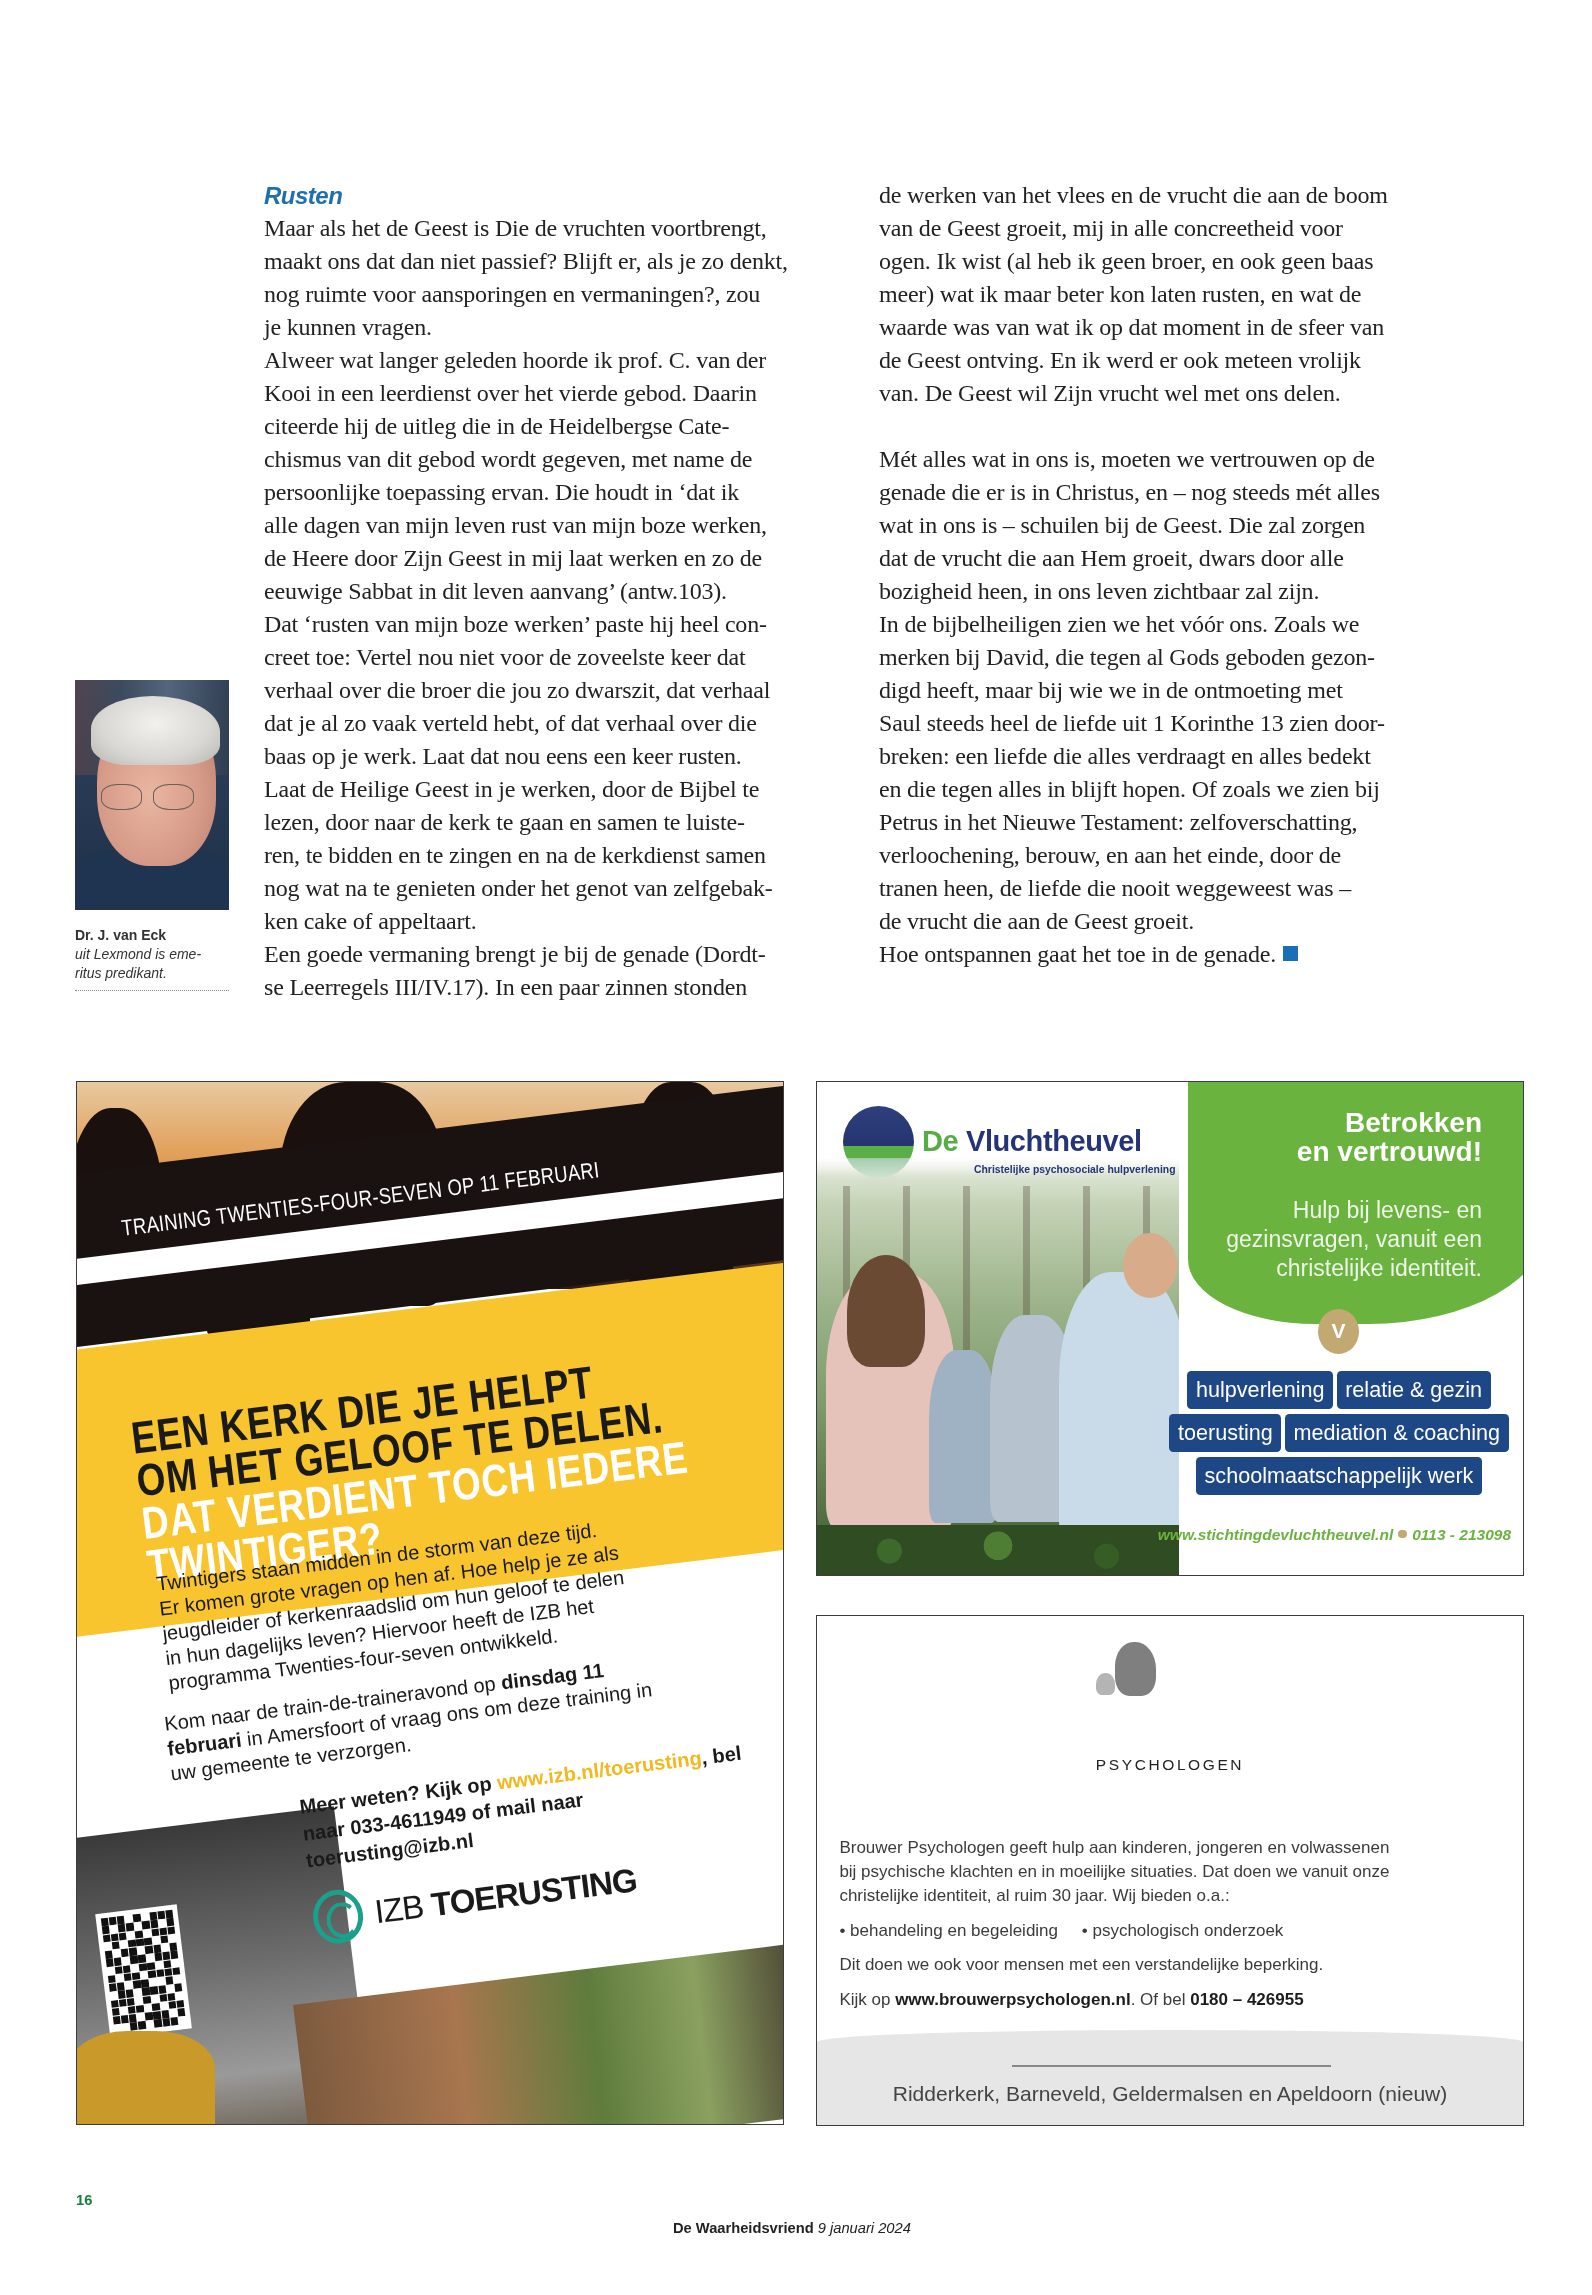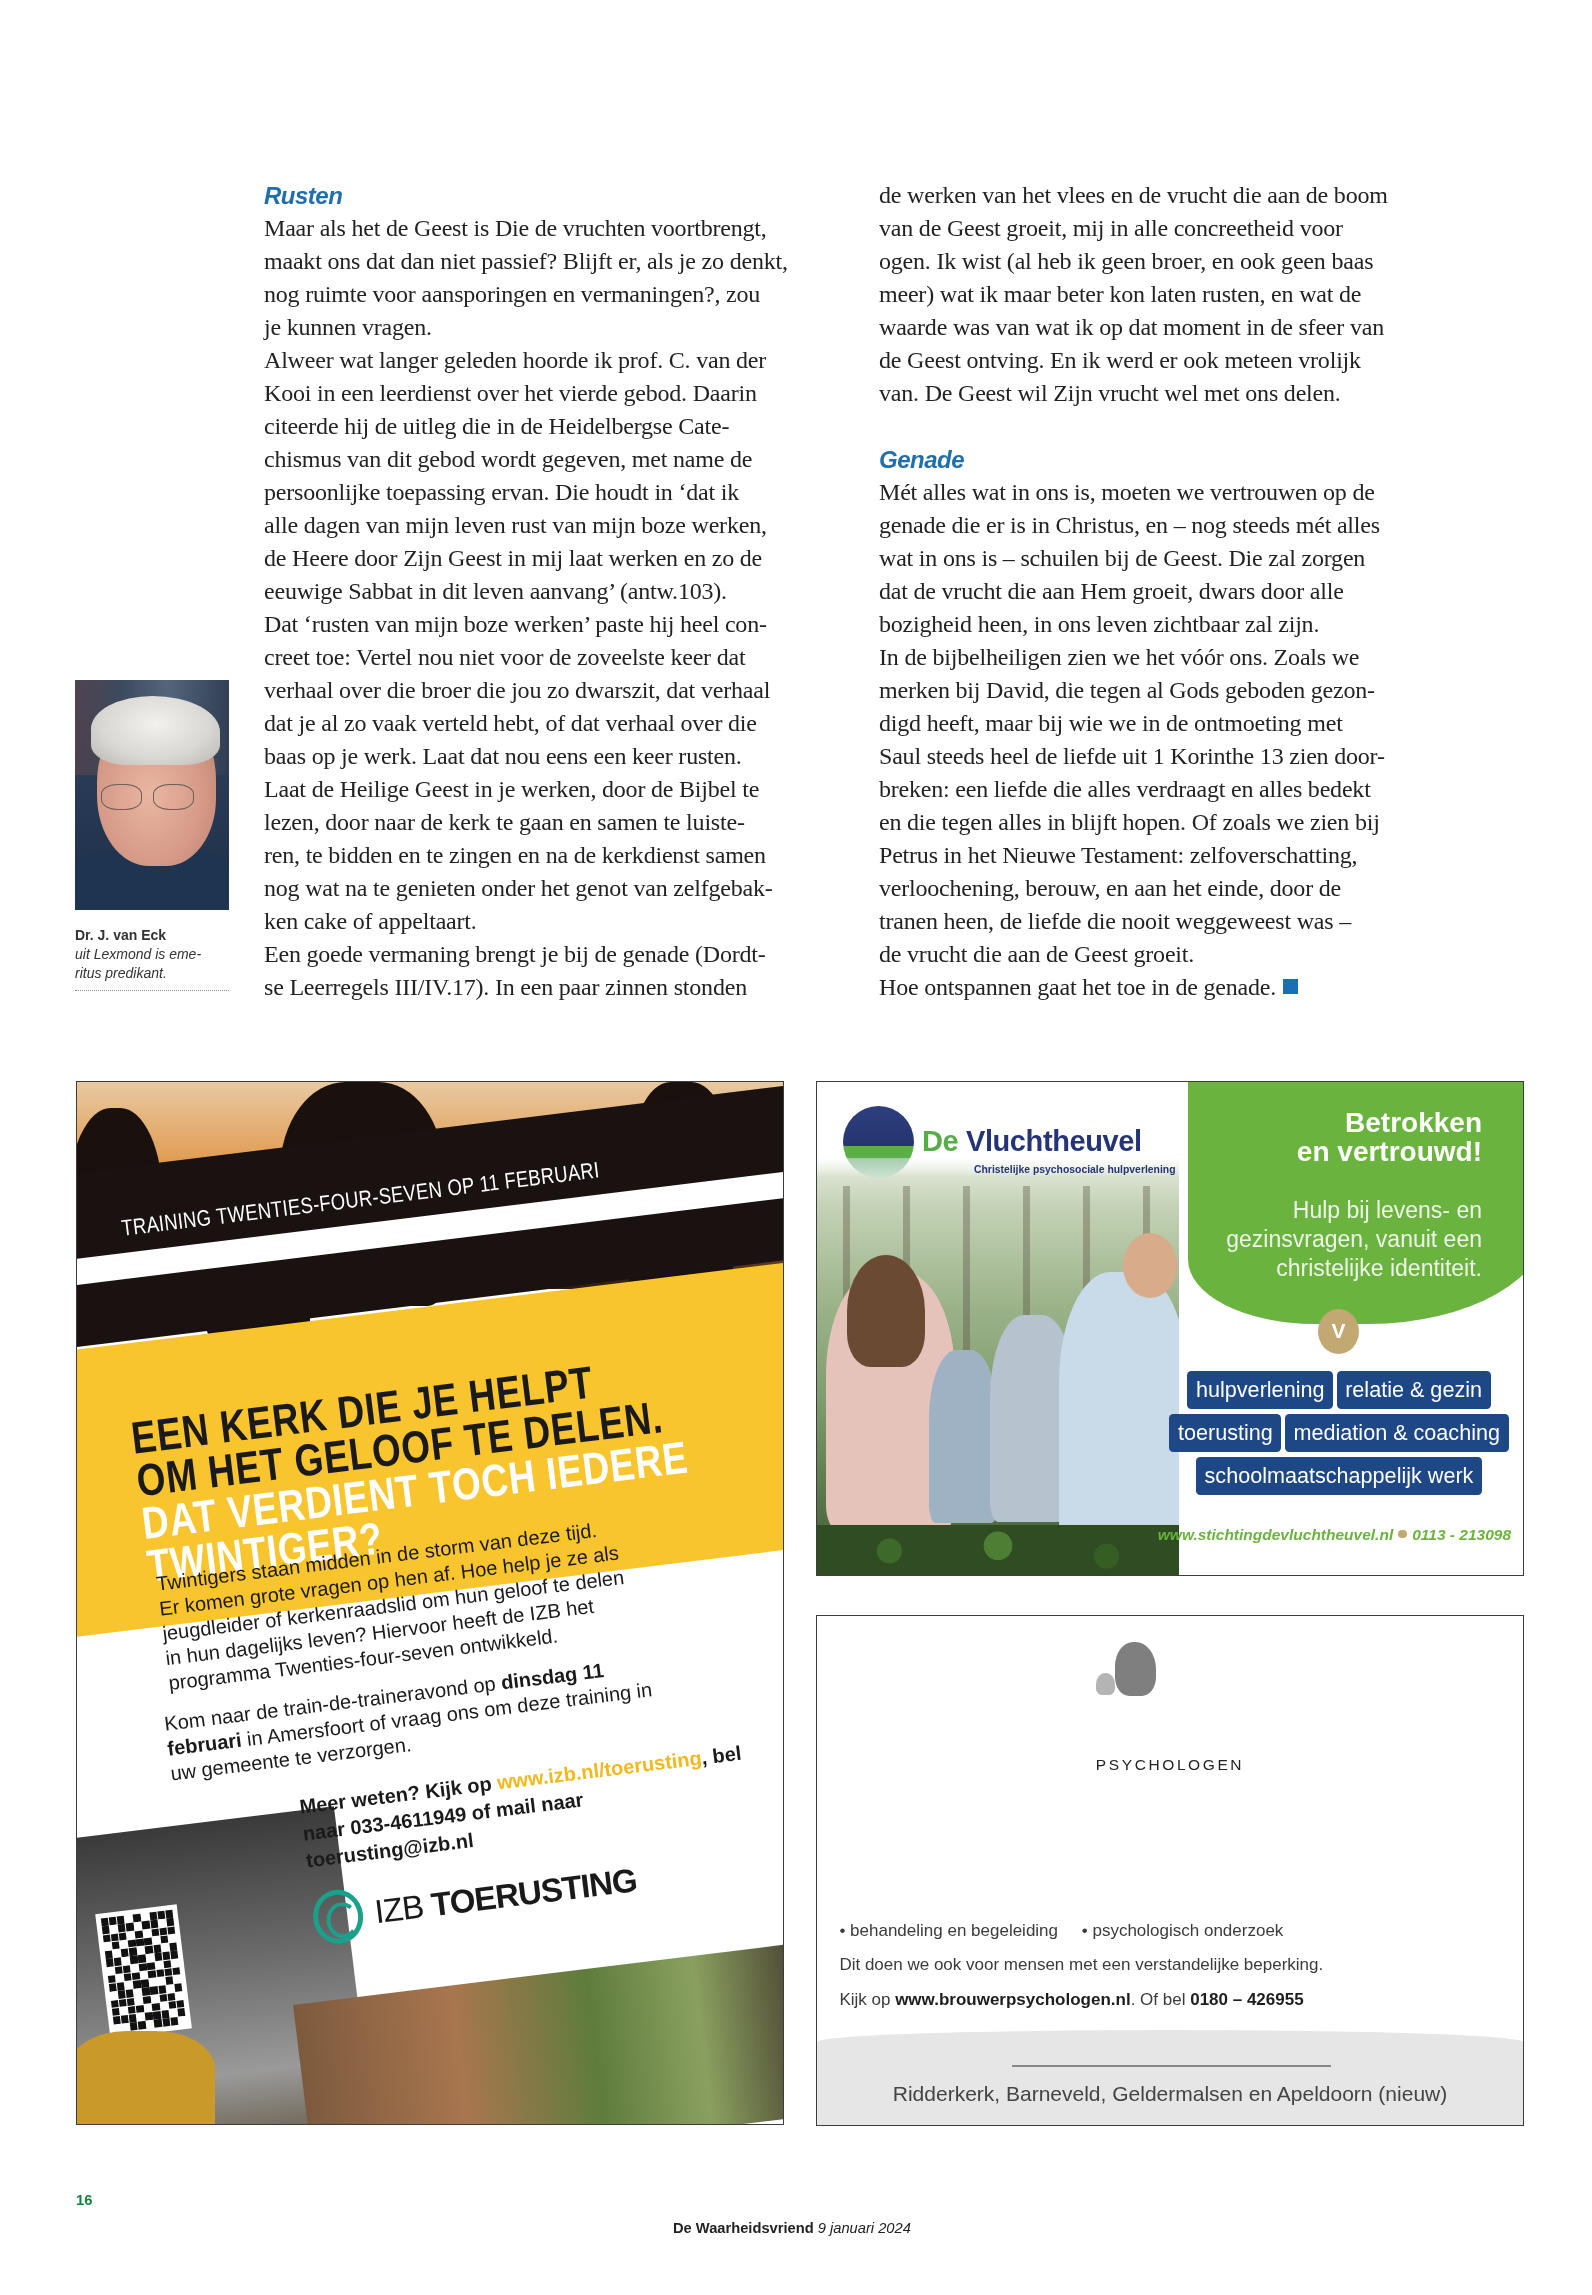--- a/index.html
+++ b/index.html
@@ -151,21 +151,20 @@
 
 <div class="col col-2">
   <p>de werken van het vlees en de vrucht die aan de boom
 van de Geest groeit, mij in alle concreetheid voor
 ogen. Ik wist (al heb ik geen broer, en ook geen baas
 meer) wat ik maar beter kon laten rusten, en wat de
 waarde was van wat ik op dat moment in de sfeer van
 de Geest ontving. En ik werd er ook meteen vrolijk
 van. De Geest wil Zijn vrucht wel met ons delen.</p>
   <div class="gap"></div>
-  <div class="subhead">Genade</div>
   <p>Mét alles wat in ons is, moeten we vertrouwen op de
 genade die er is in Christus, en – nog steeds mét alles
 wat in ons is – schuilen bij de Geest. Die zal zorgen
 dat de vrucht die aan Hem groeit, dwars door alle
 bozigheid heen, in ons leven zichtbaar zal zijn.</p>
   <p>In de bijbelheiligen zien we het vóór ons. Zoals we
 merken bij David, die tegen al Gods geboden gezon-
 digd heeft, maar bij wie we in de ontmoeting met
 Saul steeds heel de liefde uit 1 Korinthe 13 zien door-
 breken: een liefde die alles verdraagt en alles bedekt
@@ -389,20 +388,23 @@
     <span class="brk"></span>
     <span class="vl-tag">schoolmaatschappelijk werk</span>
   </div>
   <div class="vl-footer"><span>www.stichtingdevluchtheuvel.nl</span><span class="dot"></span><span>0113 - 213098</span></div>
 </div>
 
 <div class="ad ad-brouwer">
   <div class="br-stone-small"></div>
   <div class="br-stone-big"></div>
   <div class="br-sub">PSYCHOLOGEN</div>
+  <div class="br-text">Brouwer Psychologen geeft hulp aan kinderen, jongeren en volwassenen
+bij psychische klachten en in moeilijke situaties. Dat doen we vanuit onze
+christelijke identiteit, al ruim 30 jaar. Wij bieden o.a.:</div>
   <div class="br-bullets">
     <span>• behandeling en begeleiding</span>
     <span>• psychologisch onderzoek</span>
   </div>
   <div class="br-line2">Dit doen we ook voor mensen met een verstandelijke beperking.</div>
   <div class="br-line3"><span>Kijk op </span><b>www.brouwerpsychologen.nl</b><span>. Of bel </span><b>0180 – 426955</b></div>
   <div class="br-grey"></div>
   <div class="br-rule"></div>
   <div class="br-locations">Ridderkerk, Barneveld, Geldermalsen en Apeldoorn (nieuw)</div>
 </div>

